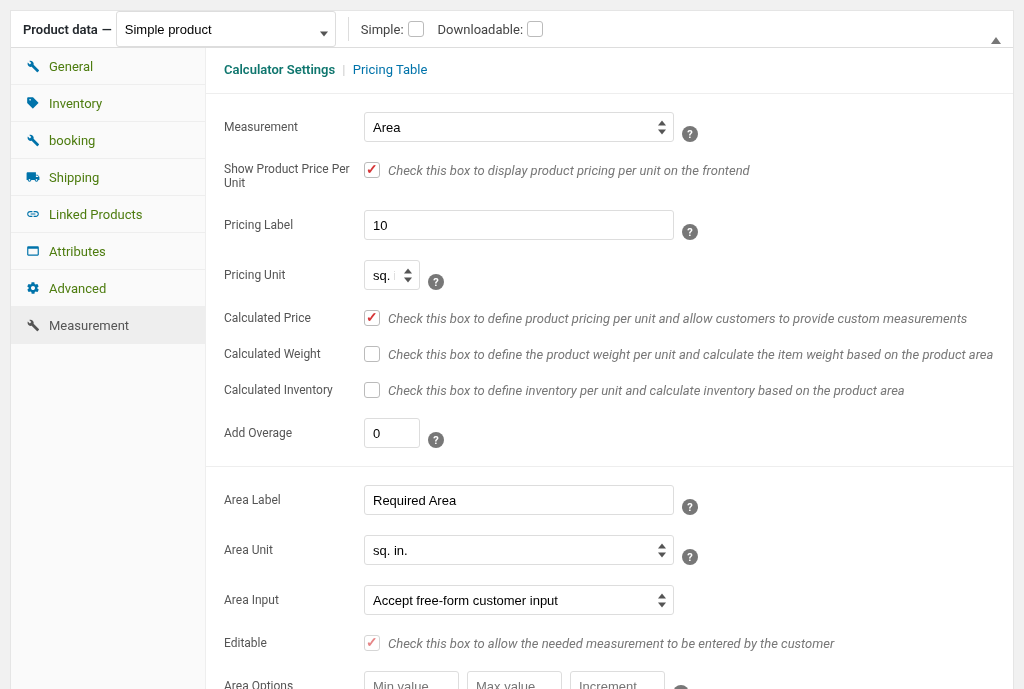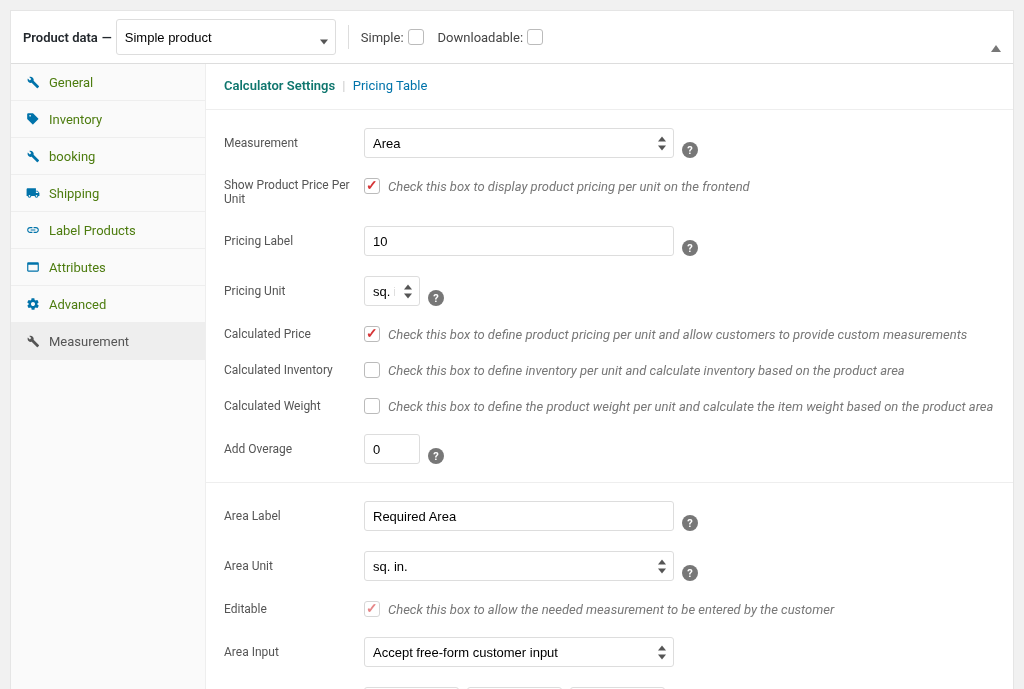--- a/index.html
+++ b/index.html
@@ -1,18 +1,18 @@
 <!DOCTYPE html>
 <html><head>
 <meta charset="utf-8">
 <style>
   * { box-sizing: border-box; margin: 0; padding: 0; }
   body { font-family: -apple-system, BlinkMacSystemFont, "Segoe UI", Roboto, sans-serif; font-size: 13px; color: #555; background: #f1f1f1; padding: 10px; }
   .panel { background: #fff; border: 1px solid #e5e5e5; }
-  .panel-header { display: flex; align-items: center; padding: 8px 12px; border-bottom: 1px solid #ddd; }
+  .panel-header { display: flex; align-items: center; padding: 0 12px; border-bottom: 1px solid #ddd; }
   .panel-header .title { font-weight: 600; color: #23282d; }
   .panel-header .dash { color: #23282d; font-weight: 600; margin: 0 4px; }
   .panel-header select { height: 36px; padding: 3px 24px 3px 8px; border: 1px solid #ddd; border-radius: 3px; font-size: 13px; appearance: none; background: #fff; position: relative; }
   .select-wrap { position: relative; display: inline-block; }
   .select-wrap::after { content: ""; position: absolute; right: 8px; top: 50%; transform: translateY(-50%); width: 0; height: 0; border-left: 4px solid transparent; border-right: 4px solid transparent; border-top: 5px solid #555; pointer-events: none; }
   .select-wrap.dbl::before { content: ""; position: absolute; right: 8px; top: 35%; transform: translateY(-50%); width: 0; height: 0; border-left: 4px solid transparent; border-right: 4px solid transparent; border-bottom: 5px solid #555; pointer-events: none; }
   .select-wrap.dbl::after { top: 65%; }
   .panel-header .sep { border-left: 1px solid #ddd; height: 24px; margin: 0 12px; }
   .panel-header label { font-size: 13px; color: #444; margin-right: 4px; }
   .panel-header input[type=checkbox] { margin-right: 14px; }
@@ -93,21 +93,21 @@
             </svg>
           </span>
         <span>Shipping</span>
       </div>
       <div class="tab">
         <span class="ico">
             <svg width="14" height="14" viewBox="0 0 24 24" fill="#0073aa">
               <path d="M3.9 12c0-1.7 1.4-3.1 3.1-3.1h4V7H7c-2.8 0-5 2.2-5 5s2.2 5 5 5h4v-1.9H7c-1.7 0-3.1-1.4-3.1-3.1zM8 13h8v-2H8v2zm9-6h-4v1.9h4c1.7 0 3.1 1.4 3.1 3.1s-1.4 3.1-3.1 3.1h-4V17h4c2.8 0 5-2.2 5-5s-2.2-5-5-5z"></path>
             </svg>
           </span>
-        <span>Label Products</span>
+        <span>Linked Products</span>
       </div>
       <div class="tab">
         <span class="ico">
             <svg width="14" height="14" viewBox="0 0 24 24" fill="#0073aa">
               <path d="M20 4H4c-1.1 0-2 .9-2 2v12c0 1.1.9 2 2 2h16c1.1 0 2-.9 2-2V6c0-1.1-.9-2-2-2zm0 14H4V8h16v10z"></path>
             </svg>
           </span>
         <span>Attributes</span>
       </div>
       <div class="tab">
@@ -170,36 +170,36 @@
 
       <div class="row">
         <div class="lbl">Calculated Price</div>
         <div class="fld">
           <input type="checkbox" checked="" style="">
           <span class="desc">Check this box to define product pricing per unit and allow customers to provide custom measurements</span>
         </div>
       </div>
 
       <div class="row">
+        <div class="lbl">Calculated Weight</div>
+        <div class="fld">
+          <input type="checkbox" style="">
+          <span class="desc">Check this box to define the product weight per unit and calculate the item weight based on the product area</span>
+        </div>
+      </div>
+
+      <div class="row">
         <div class="lbl">Calculated Inventory</div>
         <div class="fld">
           <input type="checkbox" style="">
           <span class="desc">Check this box to define inventory per unit and calculate inventory based on the product area</span>
         </div>
       </div>
 
       <div class="row">
-        <div class="lbl">Calculated Weight</div>
-        <div class="fld">
-          <input type="checkbox" style="">
-          <span class="desc">Check this box to define the product weight per unit and calculate the item weight based on the product area</span>
-        </div>
-      </div>
-
-      <div class="row">
         <div class="lbl">Add Overage</div>
         <div class="fld">
           <input class="ftxt w60" value="0" style="">
           <span class="help">?</span>
         </div>
       </div>
 
       <div class="hr"></div>
 
       <div class="row">
@@ -208,35 +208,35 @@
           <input class="ftxt w300" value="Required Area" style="">
           <span class="help">?</span>
         </div>
       </div>
 
       <div class="row">
         <div class="lbl">Area Unit</div>
         <div class="fld">
           <span class="select-wrap dbl"><select class="fsel w300"><option>sq. in.</option></select></span>
           <span class="help">?</span>
+        </div>
+      </div>
+
+      <div class="row">
+        <div class="lbl">Area Input</div>
+        <div class="fld">
+          <span class="select-wrap dbl"><select class="fsel w300"><option>Accept free-form customer input</option></select></span>
         </div>
       </div>
 
       <div class="row">
         <div class="lbl">Editable</div>
         <div class="fld">
           <input type="checkbox" checked="" disabled="" style="">
           <span class="desc">Check this box to allow the needed measurement to be entered by the customer</span>
-        </div>
-      </div>
-
-      <div class="row">
-        <div class="lbl">Area Input</div>
-        <div class="fld">
-          <span class="select-wrap dbl"><select class="fsel w300"><option>Accept free-form customer input</option></select></span>
         </div>
       </div>
 
       <div class="row">
         <div class="lbl">Area Options</div>
         <div class="fld">
           <input class="ftxt w90" placeholder="Min value" style="">
           <input class="ftxt w90" placeholder="Max value" style="">
           <input class="ftxt w90" placeholder="Increment" style="">
           <span class="help">?</span>

